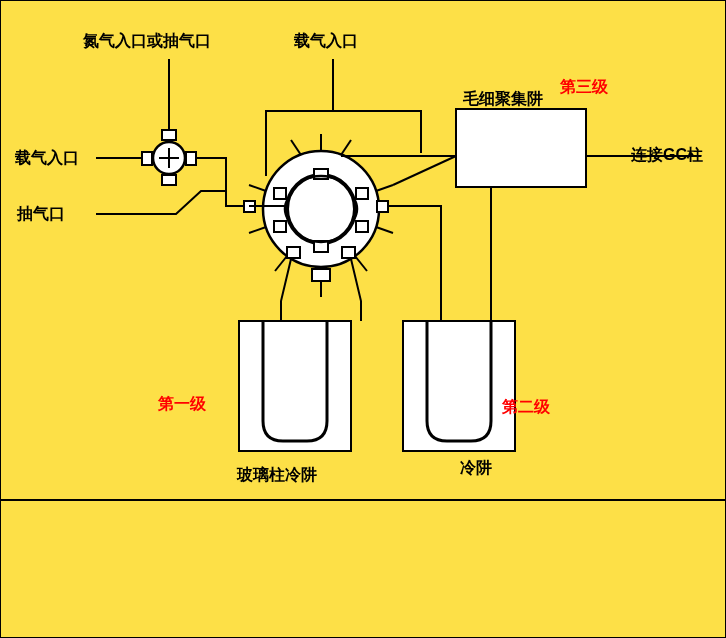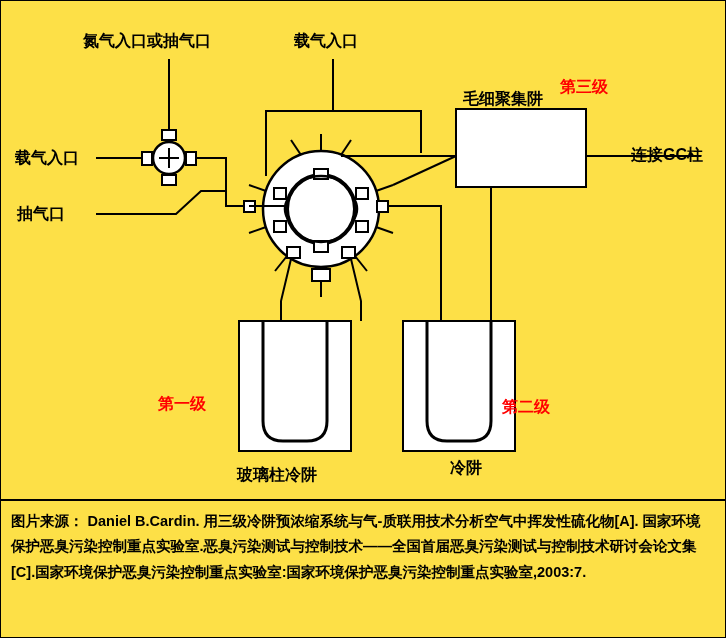--- a/index.html
+++ b/index.html
@@ -170,20 +170,19 @@
     <div class="lbl lbl-red" style="left:559px; top:76px;">第三级</div>
 
     <div class="lbl" style="left:630px; top:144px;">连接GC柱</div>
 
     <div class="lbl lbl-red" style="left:157px; top:393px;">第一级</div>
 
     <div class="lbl lbl-red" style="left:501px; top:396px;">第二级</div>
 
     <div class="lbl" style="left:236px; top:457px;margin-top:7px;">玻璃柱冷阱</div>
 
-    <div class="lbl" style="left:449px; top:457px;">冷阱</div>
+    <div class="lbl" style="left:459px; top:457px;">冷阱</div>
   </div>
 
   <div id="caption-sep"></div>
 
-  <div id="caption">图片来源： Daniel B.Cardin. 用三级冷阱预浓缩系统与气-质联用技术分析空气中挥发性硫化物[A]. 国家环境保护恶臭污染控制重点实验室.恶臭污染测试与控制技术——全国首届恶臭污染测试与控制技术研讨会论文集[C].国家环境保护恶臭污染控制重点实验室:国家环境保护恶臭污染控制重点实验室,2003:7.</div>
 
 </div>
 
 </body></html>

